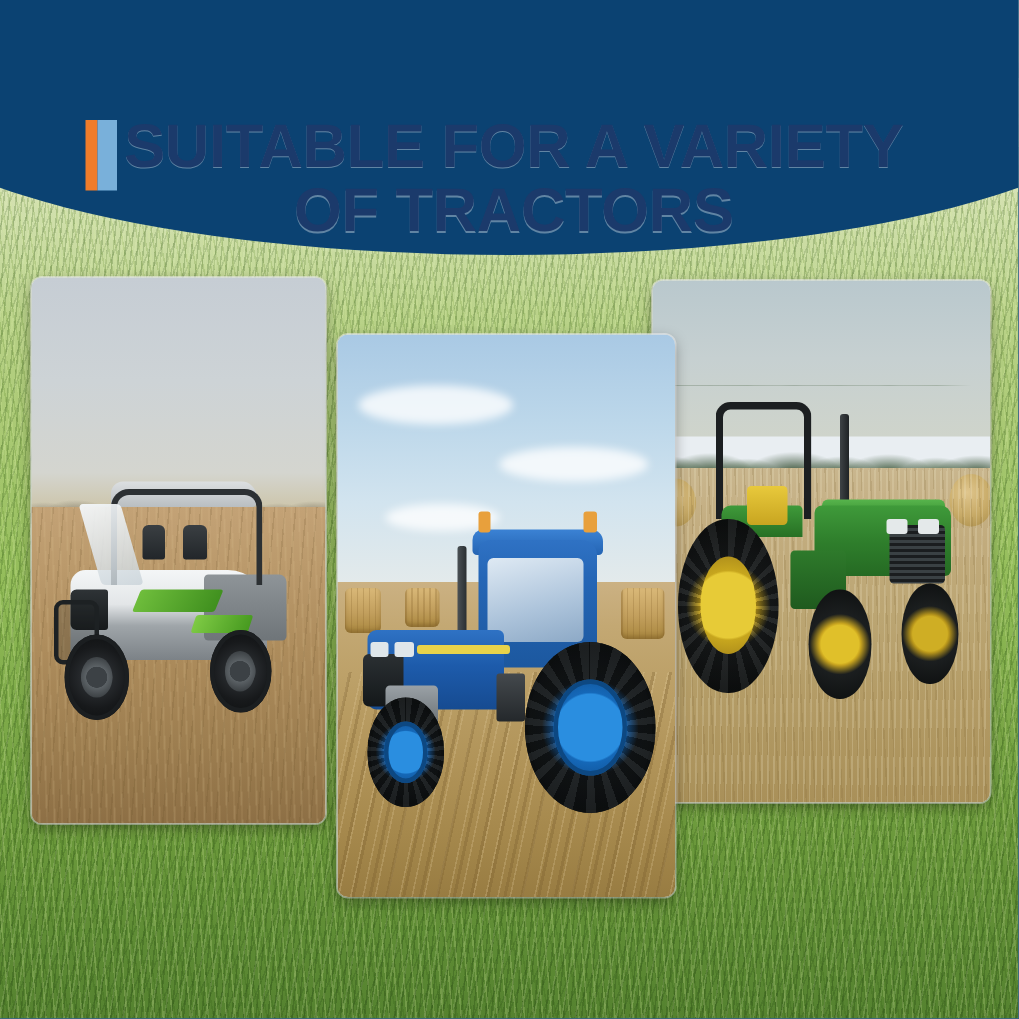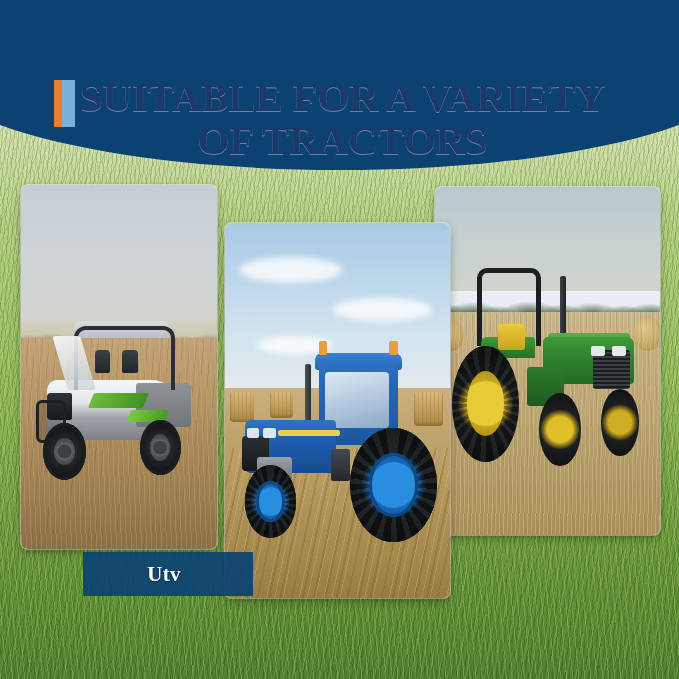--- a/index.html
+++ b/index.html
@@ -2,21 +2,21 @@
 <html><head>
 <meta charset="utf-8">
 <title>Suitable For A Variety Of Tractors</title>
 <style>
   html,body{margin:0;padding:0;}
   body{
     width:679px;height:679px;overflow:hidden;
     font-family:"Liberation Sans","DejaVu Sans",sans-serif;
     background:#0b4272;
   }
-  #stage{position:relative;width:679px;height:679px;overflow:hidden;background:#0b4272;font-family:Liberation Serif, serif;}
+  #stage{position:relative;width:679px;height:679px;overflow:hidden;background:#0b4272;}
 
   
   .bg-field{position:absolute;inset:0;
     background:
       linear-gradient(180deg,
         rgba(255,255,255,0.00) 0%,
         rgba(255,255,255,0.22) 12%,
         rgba(255,255,255,0.10) 30%,
         rgba(0,0,0,0.00) 55%,
         rgba(0,0,0,0.10) 80%,
@@ -298,23 +298,20 @@
         <div class="utv-bumper"></div>
         <div class="wheel utv-w1">
             <span class="hub"></span>
           </div>
         <div class="wheel utv-w2">
             <span class="hub"></span>
           </div>
       </div>
     </div>
   </div>
-  <div class="caption cap-utv">
-    <span>Utv</span>
-  </div>
 
   <div class="card card-tractor">
     <div class="photo">
       <div class="bt-sky"></div>
       <div class="bt-cloud" style="left:6%;top:9%;width:46%;height:7%;"></div>
       <div class="bt-cloud" style="left:48%;top:20%;width:44%;height:6%;"></div>
       <div class="bt-cloud" style="left:14%;top:30%;width:34%;height:5%;"></div>
       <div class="bt-field"></div>
       <div class="bale" style="left:2%;top:45%;width:11%;height:8%;"></div>
       <div class="bale" style="left:20%;top:45%;width:10%;height:7%;"></div>

